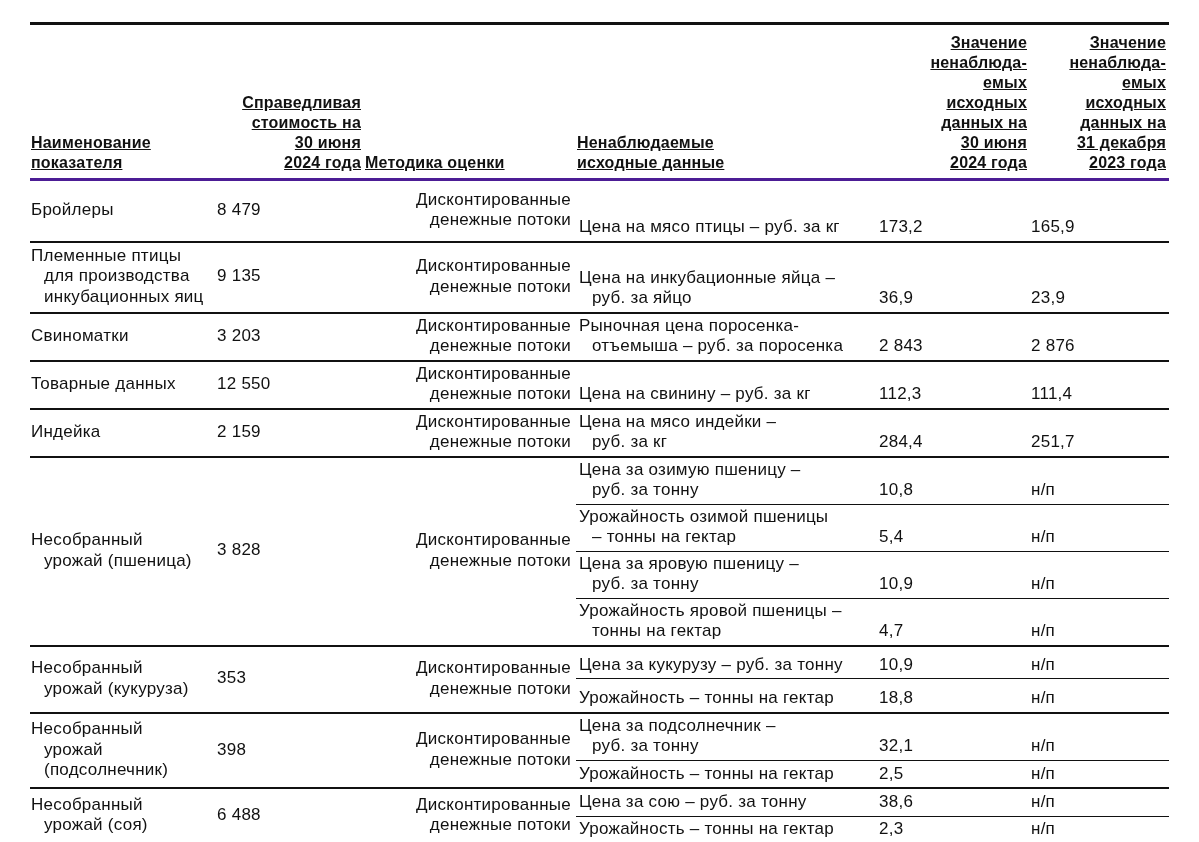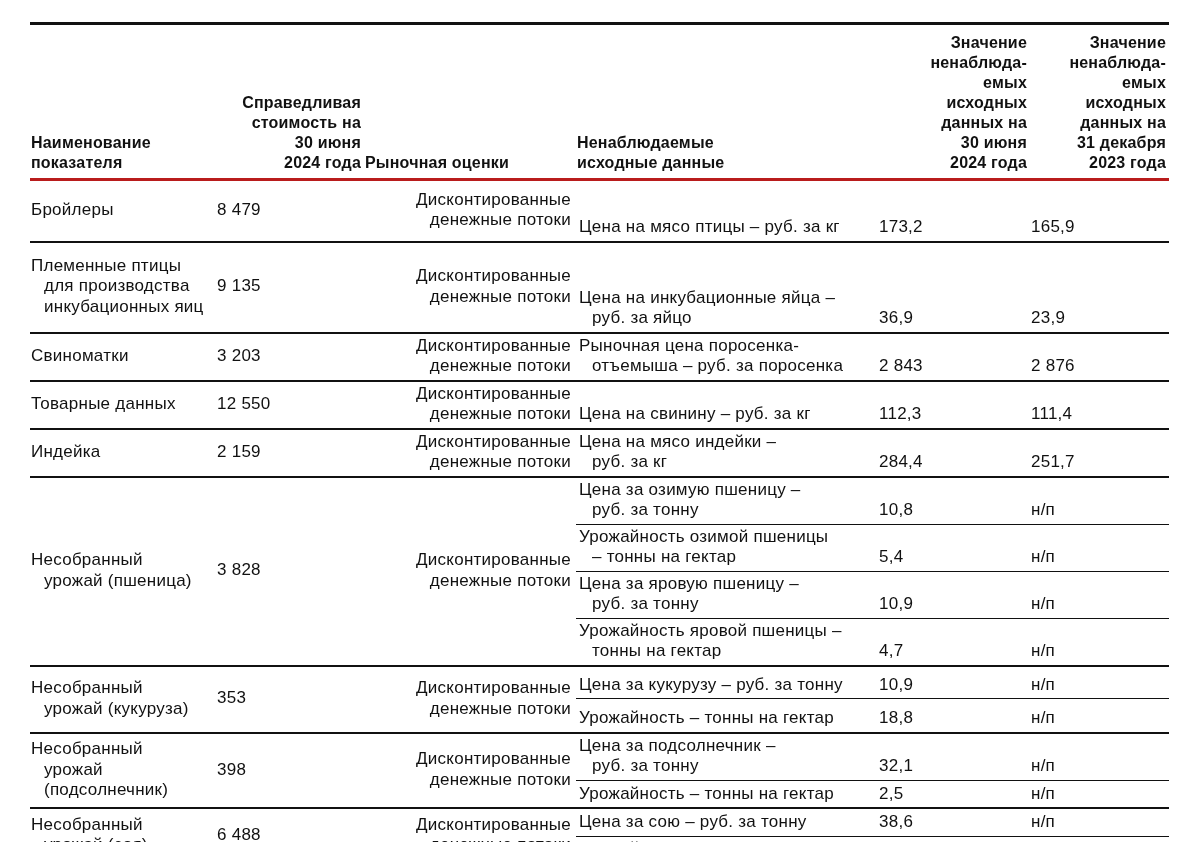--- a/index.html
+++ b/index.html
@@ -19,29 +19,30 @@
     padding: 22px 30px 0 30px;
   }
   table.fv-table {
     border-collapse: collapse;
     table-layout: fixed;
     width: 1139px;
   }
   
   thead th {
     border-top: 3px solid #111;
-    border-bottom: 3px solid #b91c1c;
+    border-bottom: 3px solid #4c1d95;
     font-size: 16px;
     line-height: 20px;
     letter-spacing: 0.2px;
     font-weight: bold;
     vertical-align: bottom;
     white-space: pre-line;
     text-align: left;
     padding: 8px 2px 5px 1px;
+    text-decoration: underline;
   }
   thead th.num { text-align: right; padding-right: 3px; }
   
   td {
     font-size: 17px;
     line-height: 20.5px;
     letter-spacing: 0.25px;
     vertical-align: bottom;
     white-space: pre-line;
     padding: 2px 2px 3px 1px;
@@ -70,21 +71,21 @@
       <col style="width:139px">
     </colgroup>
     <thead>
       <tr>
         <th>Наименование
 показателя</th>
         <th class="num">Справедливая
 стоимость на
 30 июня
 2024 года</th>
-        <th>Рыночная оценки</th>
+        <th>Методика оценки</th>
         <th>Ненаблюдаемые
 исходные данные</th>
         <th class="num">Значение
 ненаблюда-
 емых
 исходных
 данных на
 30 июня
 2024 года</th>
         <th class="num">Значение
@@ -99,21 +100,21 @@
     <tbody id="fv-tbody">
         <tr style="height: 62px;">
           <td class="c-name gend">Бройлеры</td>
           <td class="c-fv gend">8 479</td>
           <td class="c-method gend">Дисконтированные
 денежные потоки</td>
           <td class="c-input gend">Цена на мясо птицы – руб. за кг</td>
           <td class="c-val gend">173,2</td>
           <td class="c-val gend">165,9</td>
         </tr>
-        <tr style="height: 91px;">
+        <tr style="height: 71px;">
           <td class="c-name gend">Племенные птицы
 для производства
 инкубационных яиц</td>
           <td class="c-fv gend">9 135</td>
           <td class="c-method gend">Дисконтированные
 денежные потоки</td>
           <td class="c-input gend">Цена на инкубационные яйца –
 руб. за яйцо</td>
           <td class="c-val gend">36,9</td>
           <td class="c-val gend">23,9</td>

